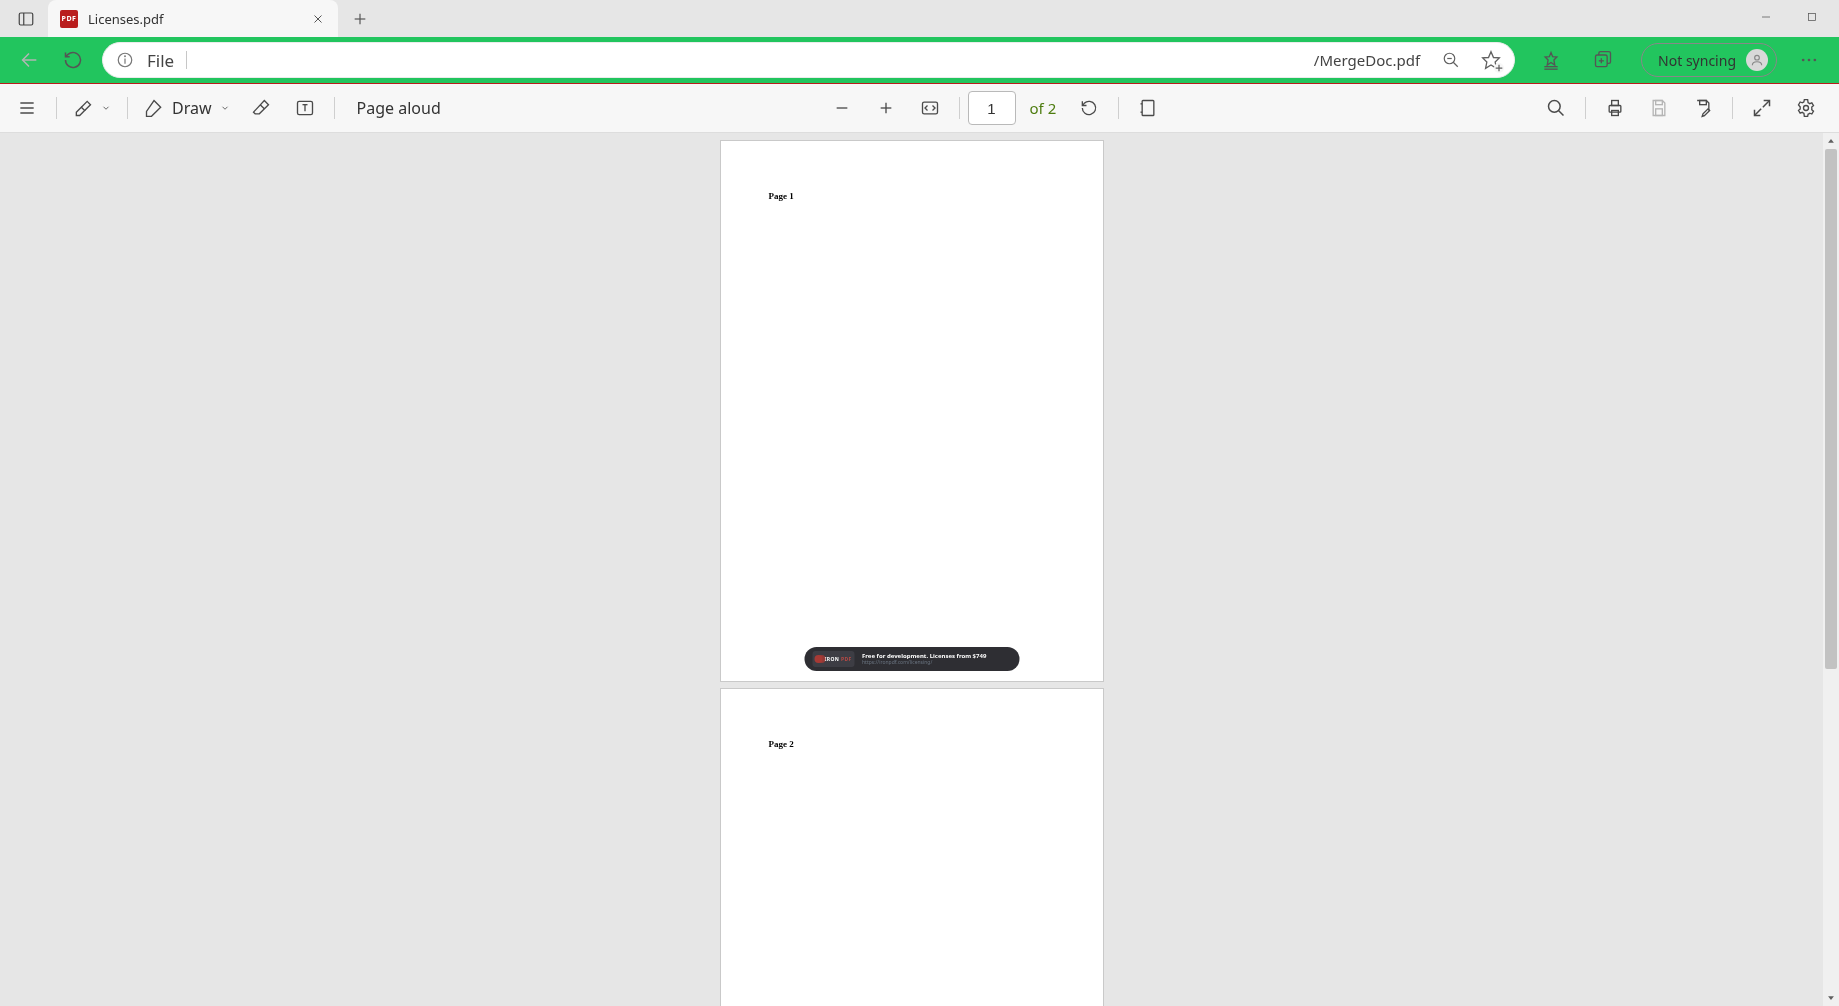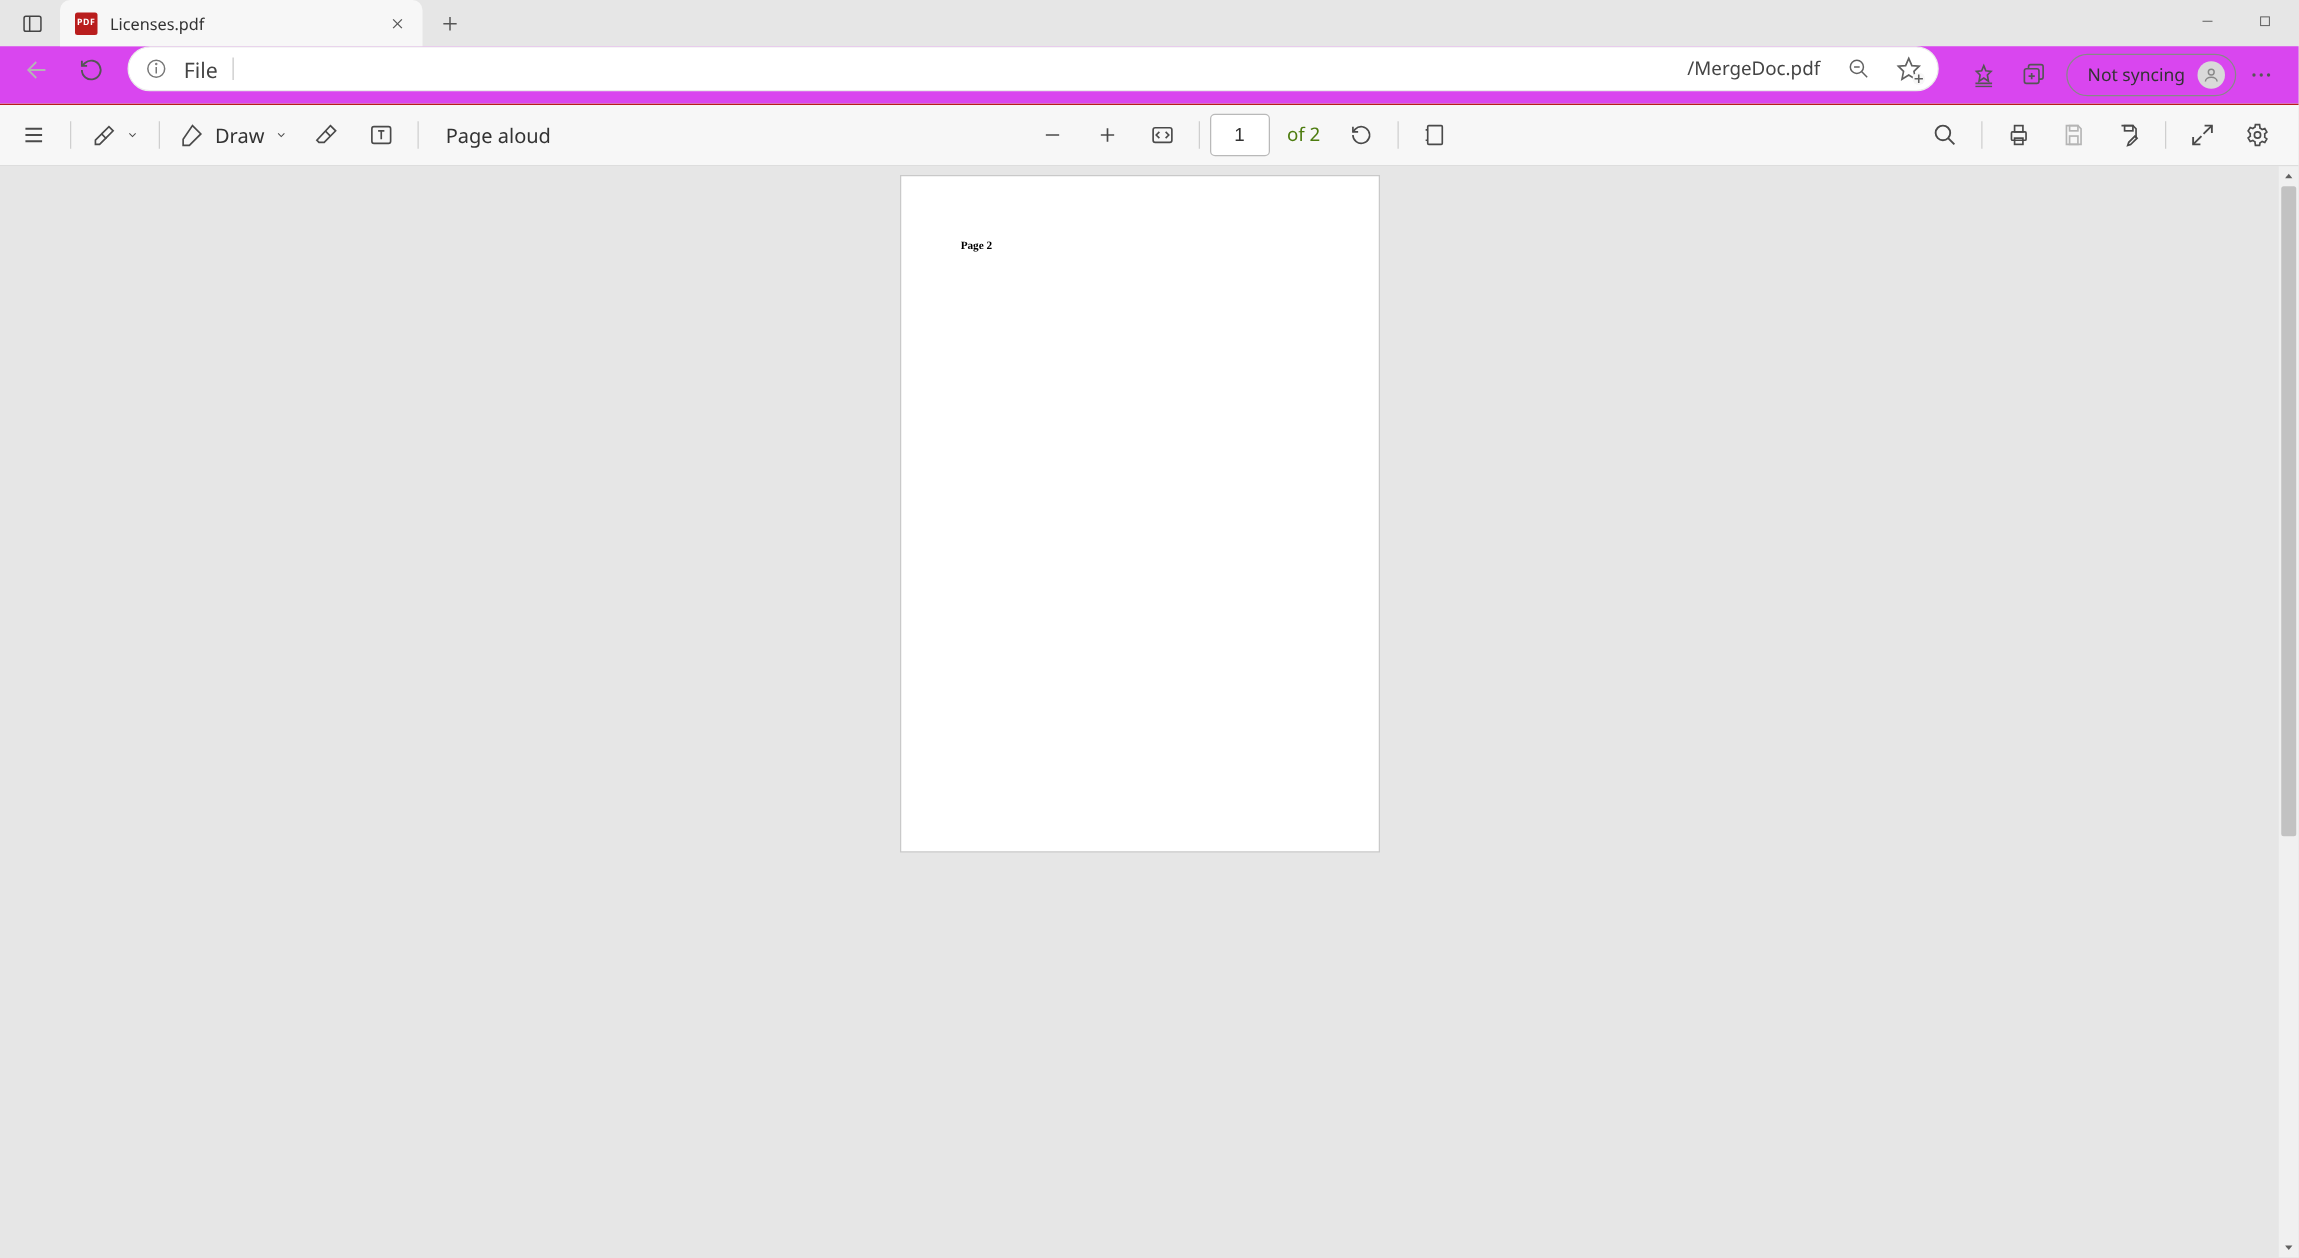--- a/index.html
+++ b/index.html
@@ -69,22 +69,23 @@
     }
     .win-btn {
       width: 46px; height: 34px;
       display: flex; align-items: center; justify-content: center;
       color: #555;
     }
 
     
     .address-row {
       height: 46px;
-      background: #d946ef;
-      display: flex;
+      background: #22c55e;
+      display: flex;
+      align-items: center;
       padding: 0 10px;
       gap: 6px;
     }
     .nav-btn {
       width: 38px; height: 38px;
       display: flex; align-items: center; justify-content: center;
       color: #555;
       border-radius: 4px;
     }
     .nav-btn.disabled { color: #b5b5b5; }
@@ -121,21 +122,21 @@
       margin-right: 6px;
     }
     .omni-icon {
       width: 30px; height: 30px;
       display: flex; align-items: center; justify-content: center;
       color: #616161;
     }
     .actions-cluster {
       display: flex;
       align-items: center;
-      gap: 0;
+      gap: 12px;
       padding-left: 6px;
     }
     .action-btn {
       width: 40px; height: 38px;
       display: flex; align-items: center; justify-content: center;
       color: #555;
     }
     .sync-pill {
       display: flex;
       align-items: center;
@@ -531,20 +532,34 @@
     <div class="tb-btn">
       <svg width="20" height="20" viewBox="0 0 24 24" fill="none" stroke="currentColor" stroke-width="1.6">
         <circle cx="12" cy="12" r="3"></circle>
         <path d="M19 12a7 7 0 0 0-.1-1.2l2.1-1.6-2-3.4-2.5 1a7 7 0 0 0-2-1.2L14 2h-4l-.5 2.6a7 7 0 0 0-2 1.2l-2.5-1-2 3.4L5.1 10.8A7 7 0 0 0 5 12c0 .4 0 .8.1 1.2L3 14.8l2 3.4 2.5-1a7 7 0 0 0 2 1.2L10 22h4l.5-2.6a7 7 0 0 0 2-1.2l2.5 1 2-3.4-2.1-1.6c.1-.4.1-.8.1-1.2z"></path>
       </svg>
     </div>
   </div>
 </div>
 
 <div class="viewport">
+  <div class="page-sheet sheet1">
+    <div class="page-heading">Page 1</div>
+    <div class="watermark">
+      <div class="wm-logo">
+        <span class="wm-logo-dot"></span>
+        <span class="wm-logo-txt">IRON</span>
+        <span class="wm-logo-txt" style="color:#b94a45">PDF</span>
+      </div>
+      <div class="wm-text">
+        <span class="wm-line1">Free for development. Licenses from $749</span>
+        <span class="wm-line2">https://ironpdf.com/licensing/</span>
+      </div>
+    </div>
+  </div>
   <div class="page-sheet sheet2">
     <div class="page-heading">Page 2</div>
   </div>
 </div>
 
 <div class="vscroll">
   <div class="sc-arrow up">
     <svg width="10" height="10" viewBox="0 0 24 24" fill="currentColor">
         <polygon points="12 7 5 16 19 16"></polygon>
       </svg>

